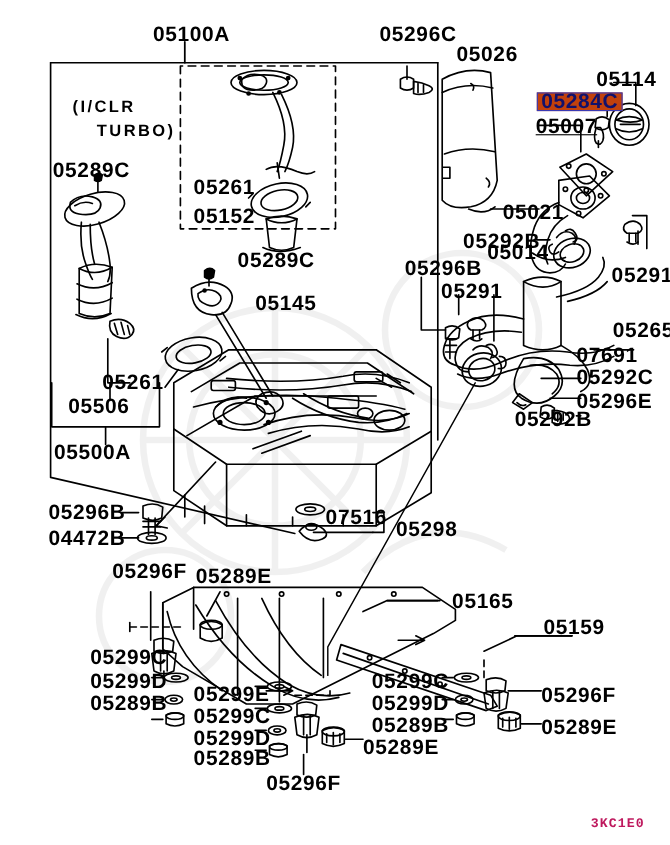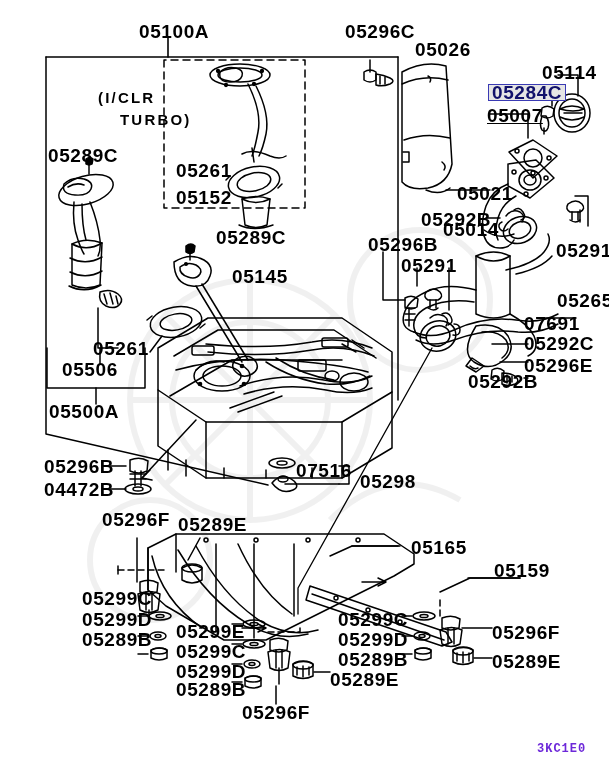--- a/index.html
+++ b/index.html
@@ -19,34 +19,34 @@
     font-weight:bold;
     letter-spacing:0.6px;
     color:#000;
     white-space:nowrap;
     line-height:15px;
   }
   .note{
     position:absolute;
     font-family:"Liberation Sans", sans-serif;
     font-size:15px;font-weight:bold;letter-spacing:2.2px;
-    line-height:20px;white-space:nowrap;color:#000;margin-left:32px;
+    line-height:20px;white-space:nowrap;color:#000;
   }
   
   .lbl.hi{
-    background:#e5e5e5;
+    background:#c2410c;
     border:1.5px solid #3a3ab4;
     color:#11116b;
     padding:0px 3px;
     letter-spacing:0.6px;
   }
   .code{
     position:absolute;
     font-family:"Liberation Mono", monospace;
-    font-size:12px;font-weight:bold;letter-spacing:1px;color:#6d28d9;
+    font-size:12px;font-weight:bold;letter-spacing:1px;color:#be185d;
   }
   svg{position:absolute;left:0;top:0;}
   .wm{opacity:0.055;}
 </style>
 </head>
 <body>
 
 <div id="stage">
 
   <svg class="wm" width="609" height="768" viewBox="0 0 609 768">

